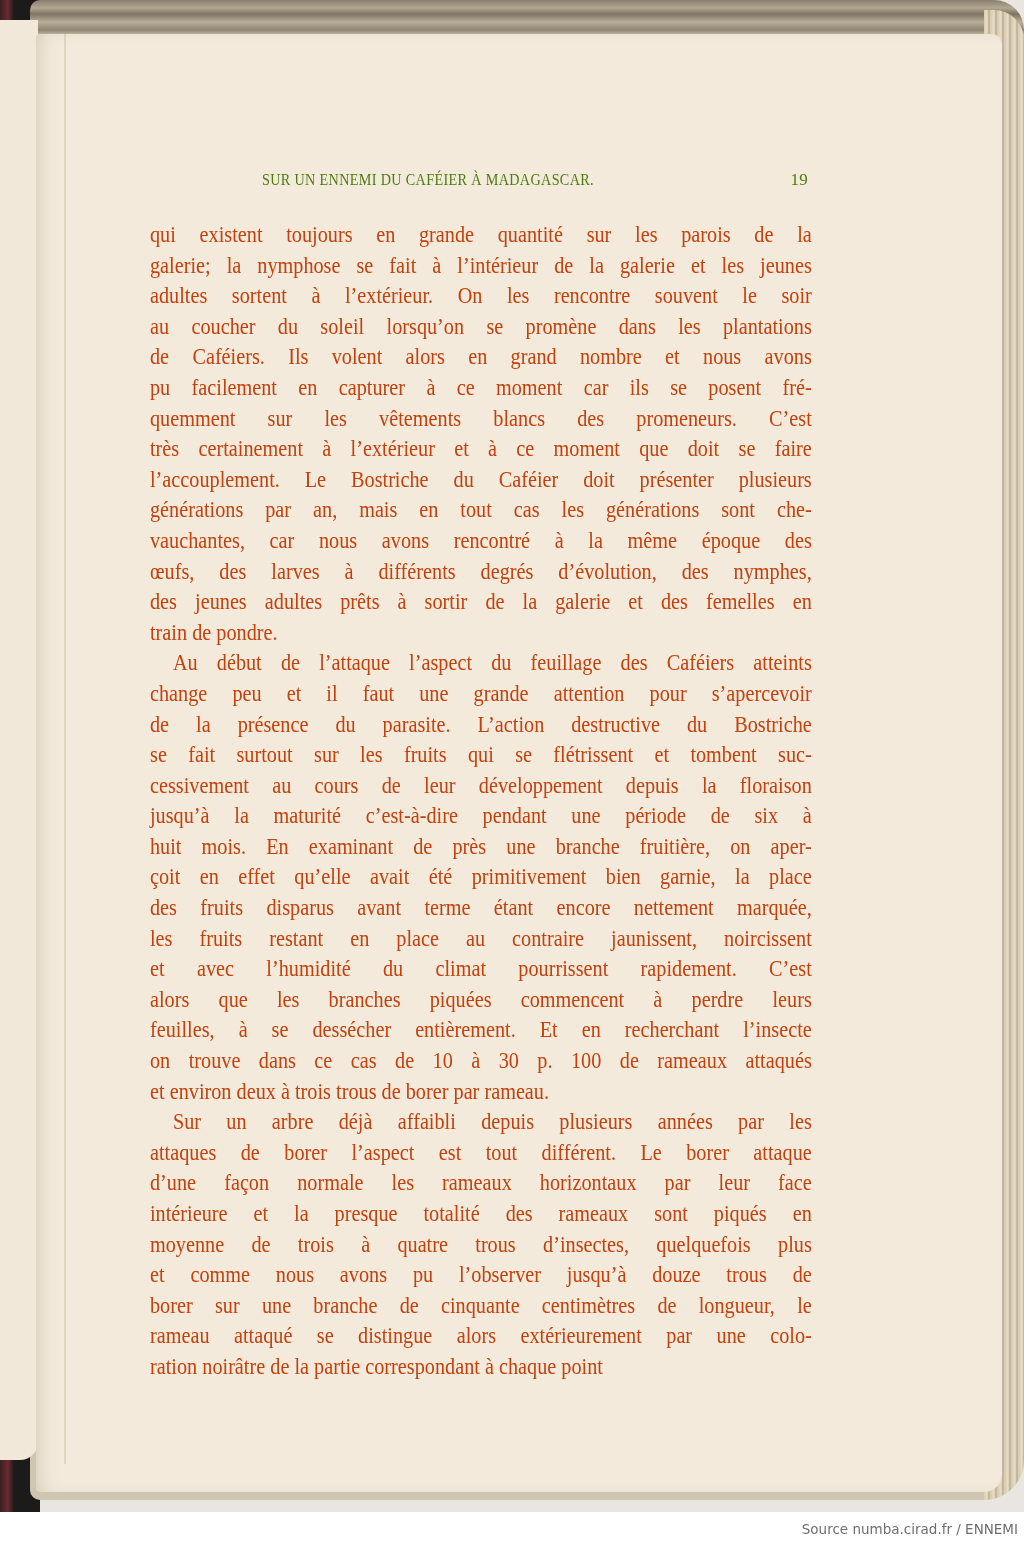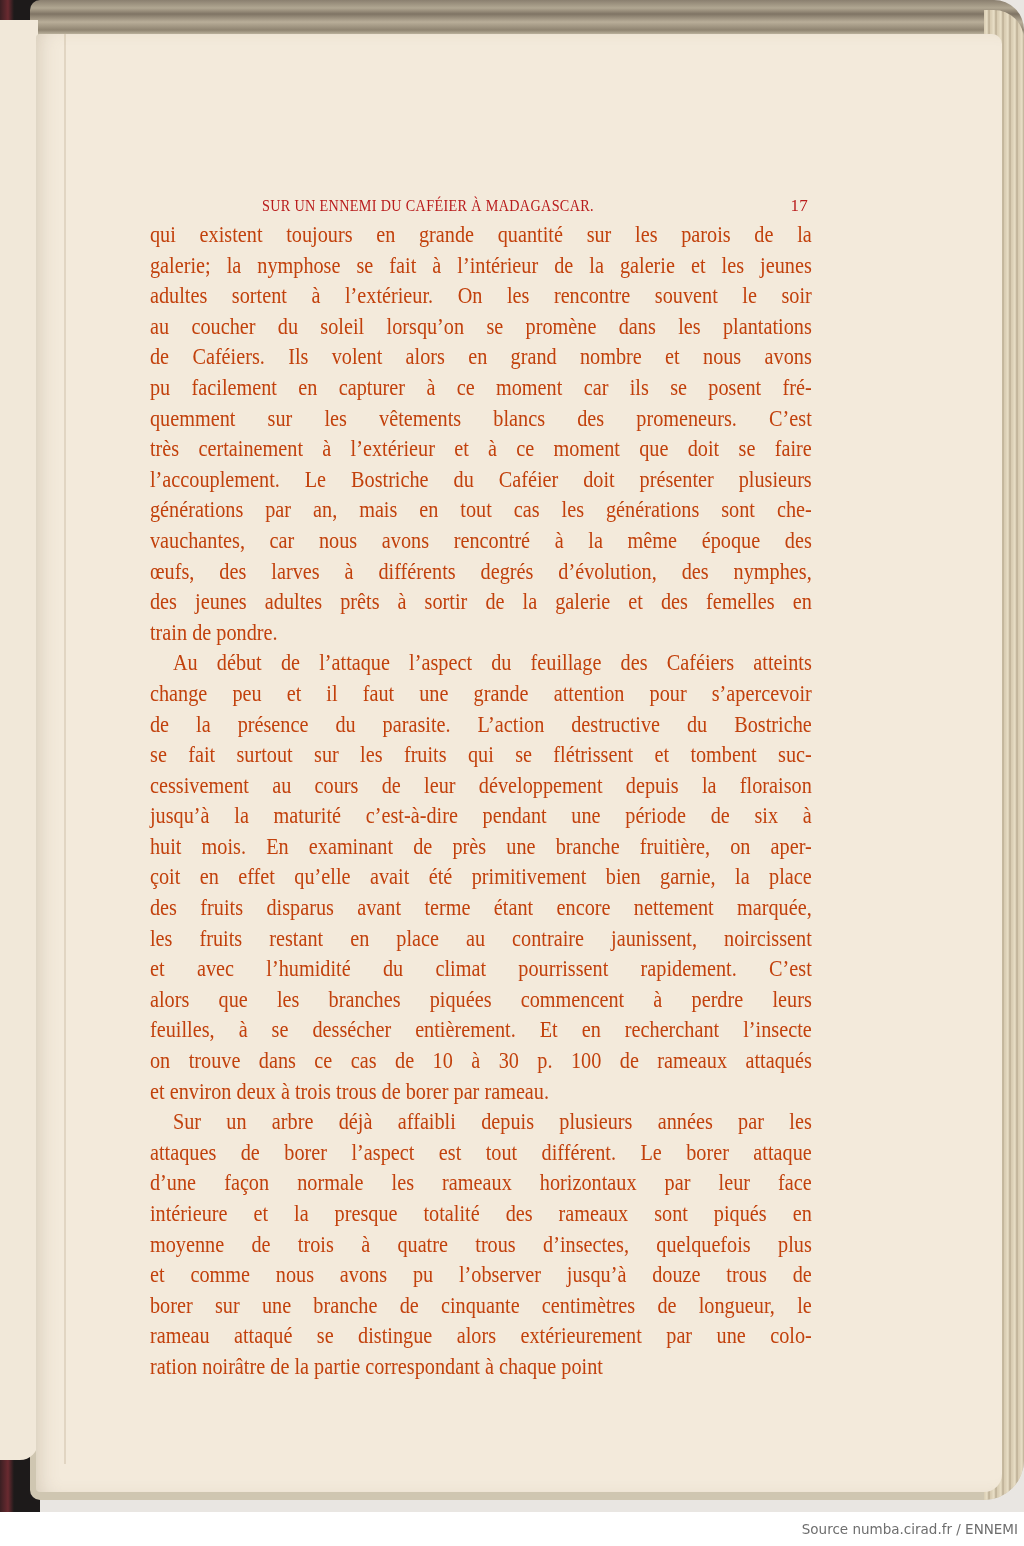--- a/index.html
+++ b/index.html
@@ -33,22 +33,22 @@
     .page {
       position: absolute; left: 36px; top: 34px; width: 966px; height: 1458px;
       background: #f3eadb; border-radius: 4px 10px 18px 4px;
       box-shadow: inset 12px 0 20px -10px rgba(120,100,70,0.25);
     }
     .gutter-line {
       position: absolute; left: 64px; top: 34px; width: 2px; height: 1430px;
       background: rgba(170,150,120,0.25);
     }
     .header-row {
-      position: absolute; left: 150px; top: 196px; width: 662px; height: 26px;
-      color: #b91c1c; font-size: 17.5px; letter-spacing: 0.2px;
+      position: absolute; left: 150px; top: 170px; width: 662px; height: 26px;
+      color: #4d7c0f; font-size: 17.5px; letter-spacing: 0.2px;
     }
     .running-head {
       position: absolute; left: 112px; top: 0;
       font-size: 16.5px; letter-spacing: 0.4px; transform: scaleX(0.86); transform-origin: left;
     }
     .page-number { position: absolute; right: 4px; top: 0; font-size: 17px; }
     .text-body {
       position: absolute; left: 150px; top: 220px; width: 662px;
       color: #c2410c; font-size: 23px; line-height: 30.6px;
     }
@@ -70,21 +70,21 @@
 <div class="scan">
   <div class="cover-left"></div>
   <div class="page-block-edges"></div>
   <div class="right-edges"></div>
   <div class="left-page"></div>
   <div class="page"></div>
   <div class="gutter-line"></div>
 
   <div class="header-row">
     <span class="running-head">SUR UN ENNEMI DU CAFÉIER À MADAGASCAR.</span>
-    <span class="page-number">17</span>
+    <span class="page-number">19</span>
   </div>
 
   <div class="text-body" id="text-body">
       <div>
         <span class="line">qui existent toujours en grande quantité sur les parois de la</span>
         <span class="line">galerie; la nymphose se fait à l’intérieur de la galerie et les jeunes</span>
         <span class="line">adultes sortent à l’extérieur. On les rencontre souvent le soir</span>
         <span class="line">au coucher du soleil lorsqu’on se promène dans les plantations</span>
         <span class="line">de Caféiers. Ils volent alors en grand nombre et nous avons</span>
         <span class="line">pu facilement en capturer à ce moment car ils se posent fré-</span>

